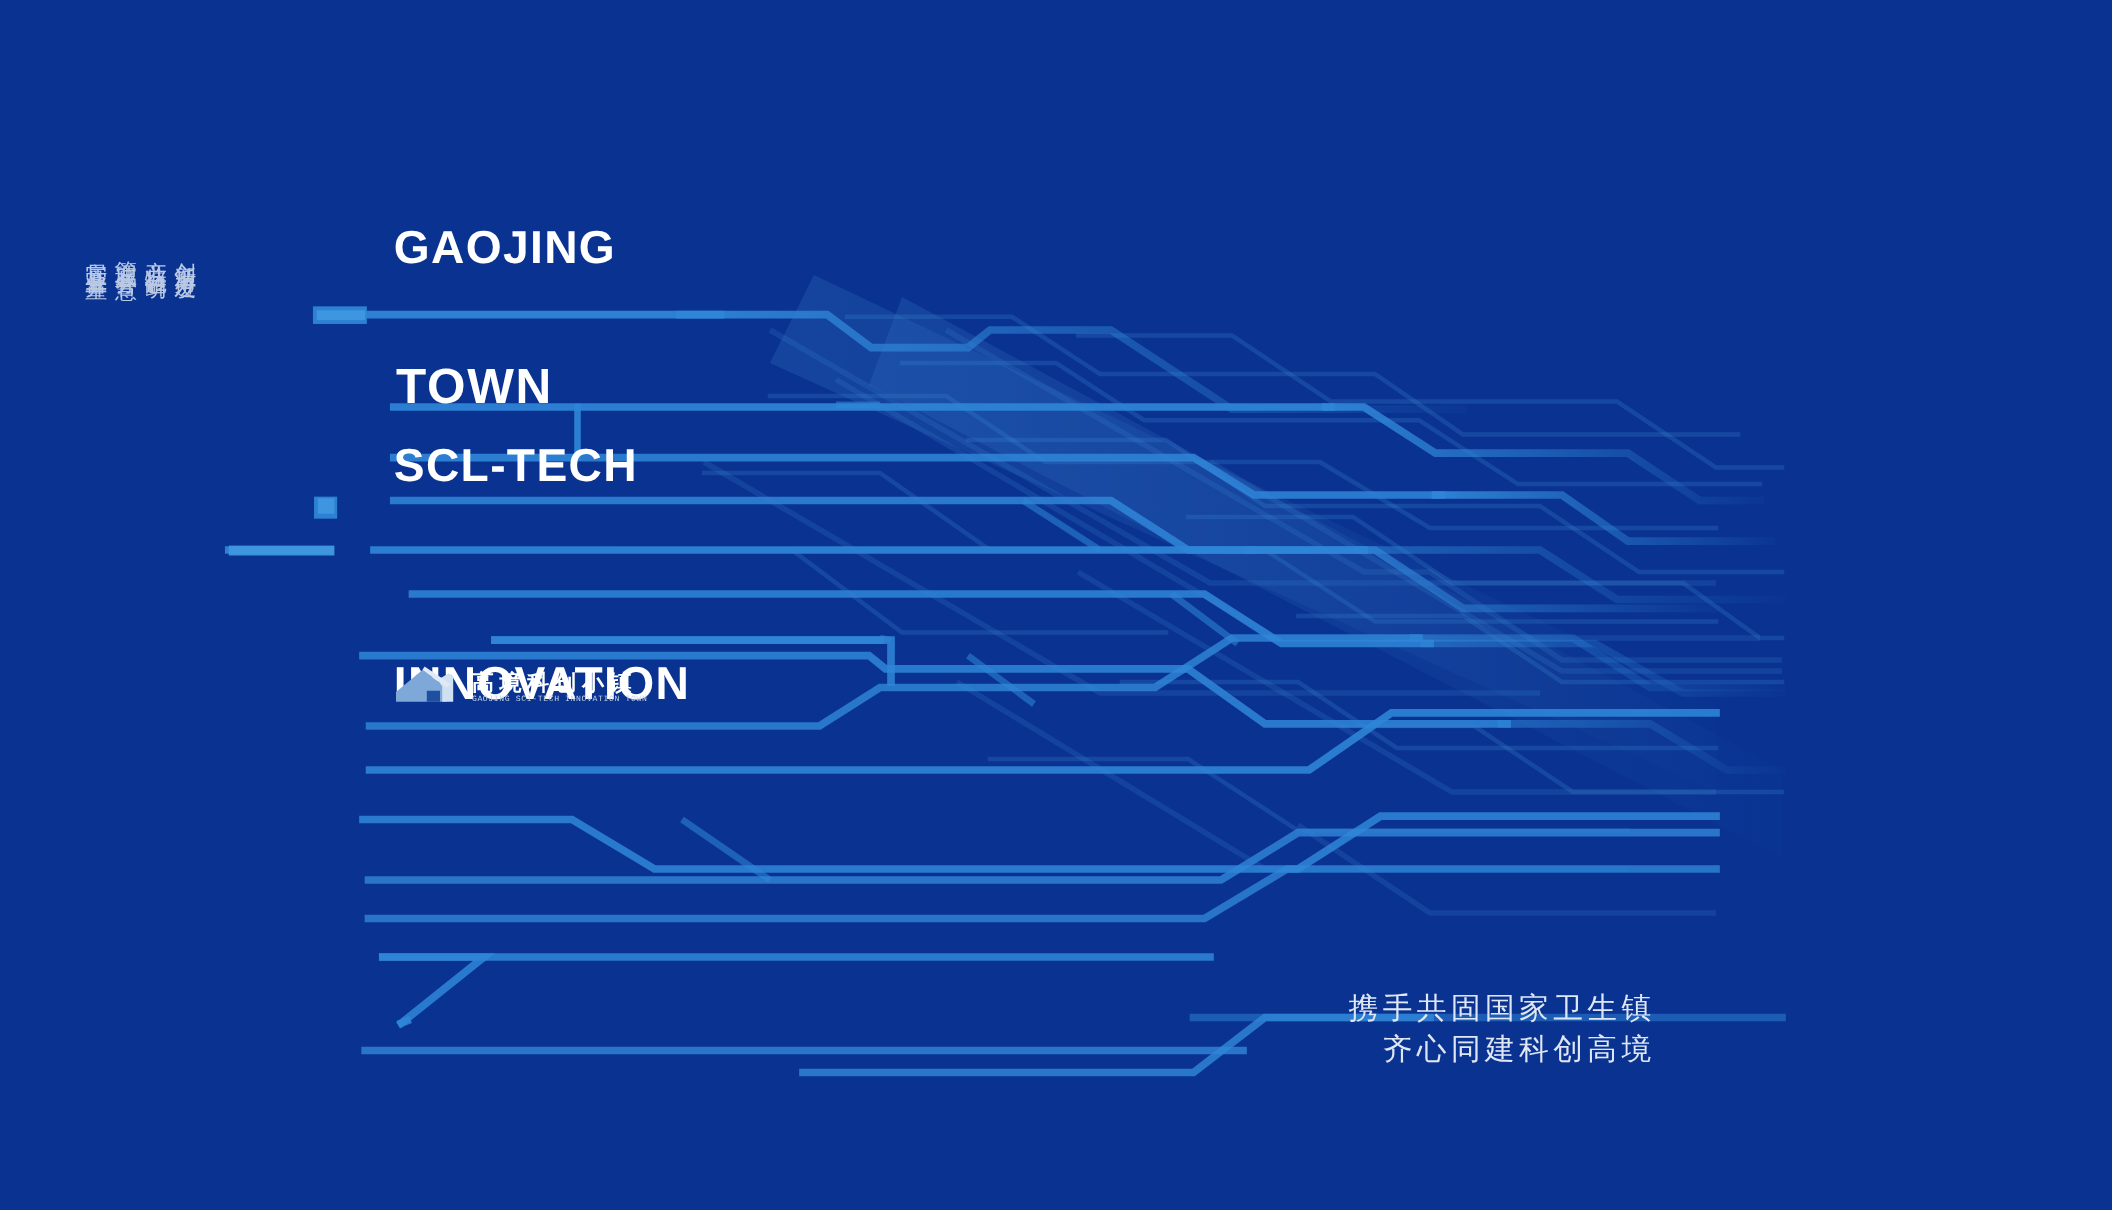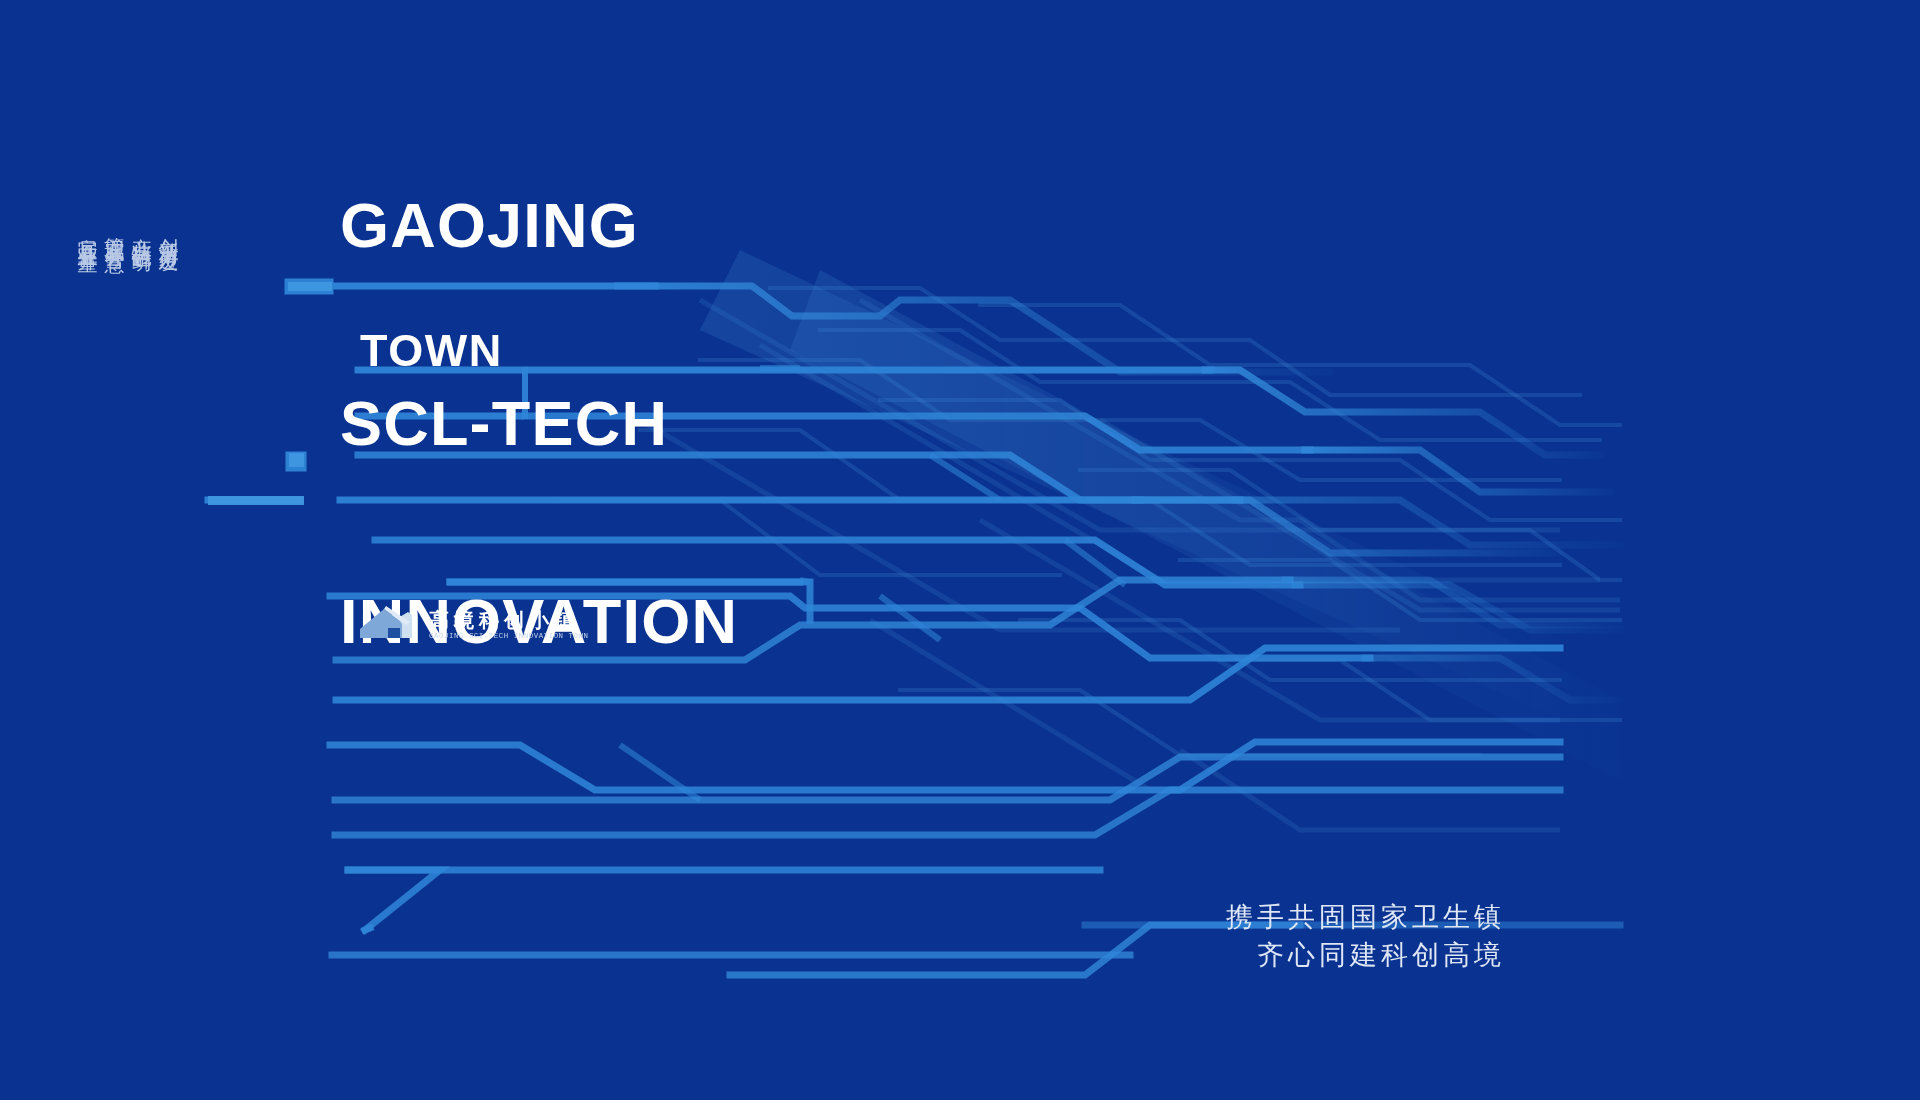--- a/index.html
+++ b/index.html
@@ -16,24 +16,24 @@
     overflow:hidden;
   }
   #circuit-layer {
     position:absolute; inset:0;
     width:1920px; height:1100px;
   }
 
   
   #headline {
     position:absolute;
-    left:340px; top:60px;
+    left:358px; top:60px;
     color:#ffffff;
     font-weight:700;
-    font-size:63px;
+    font-size:42px;
     line-height:66px;
     letter-spacing:1.2px;
     white-space:pre;
     z-index:6;
   }
   #headline .hl-line { display:block; }
 
   #town-word {
     position:absolute;
     left:360px; top:325px;

